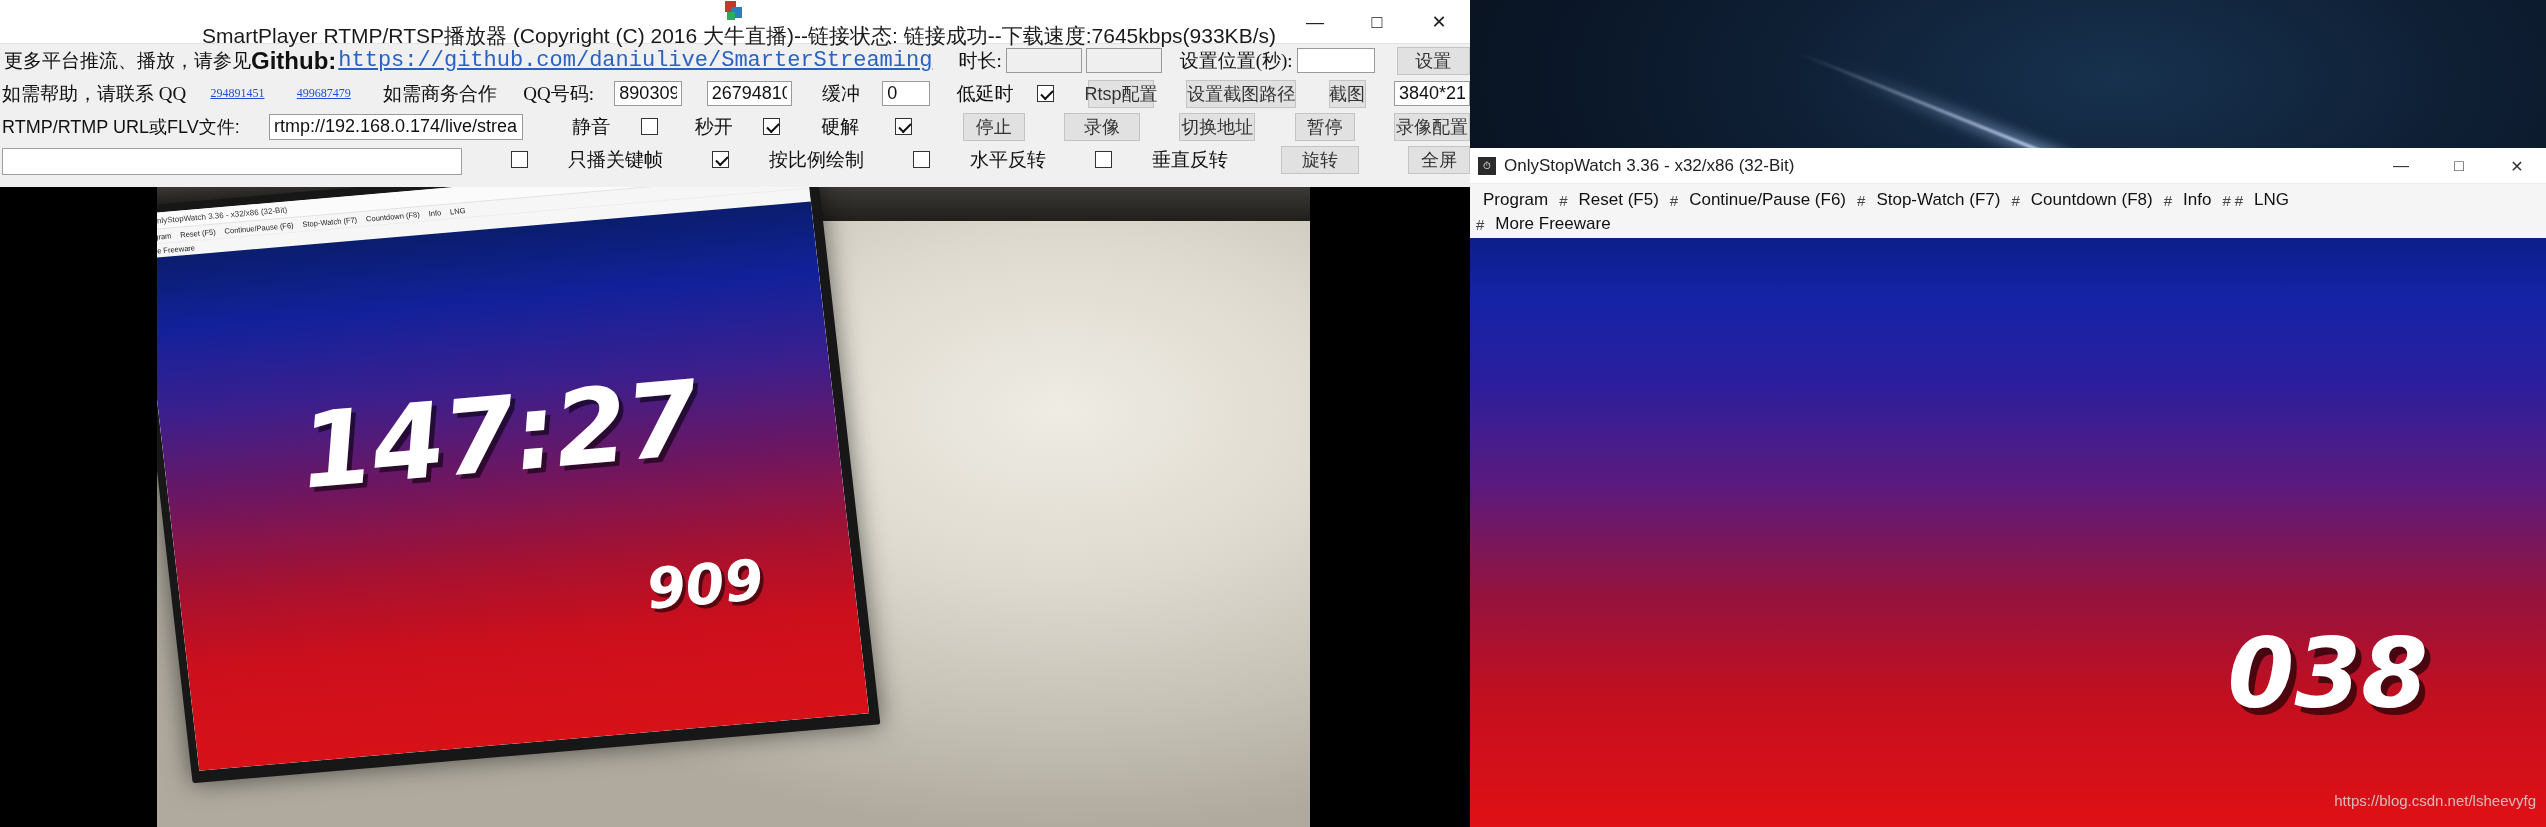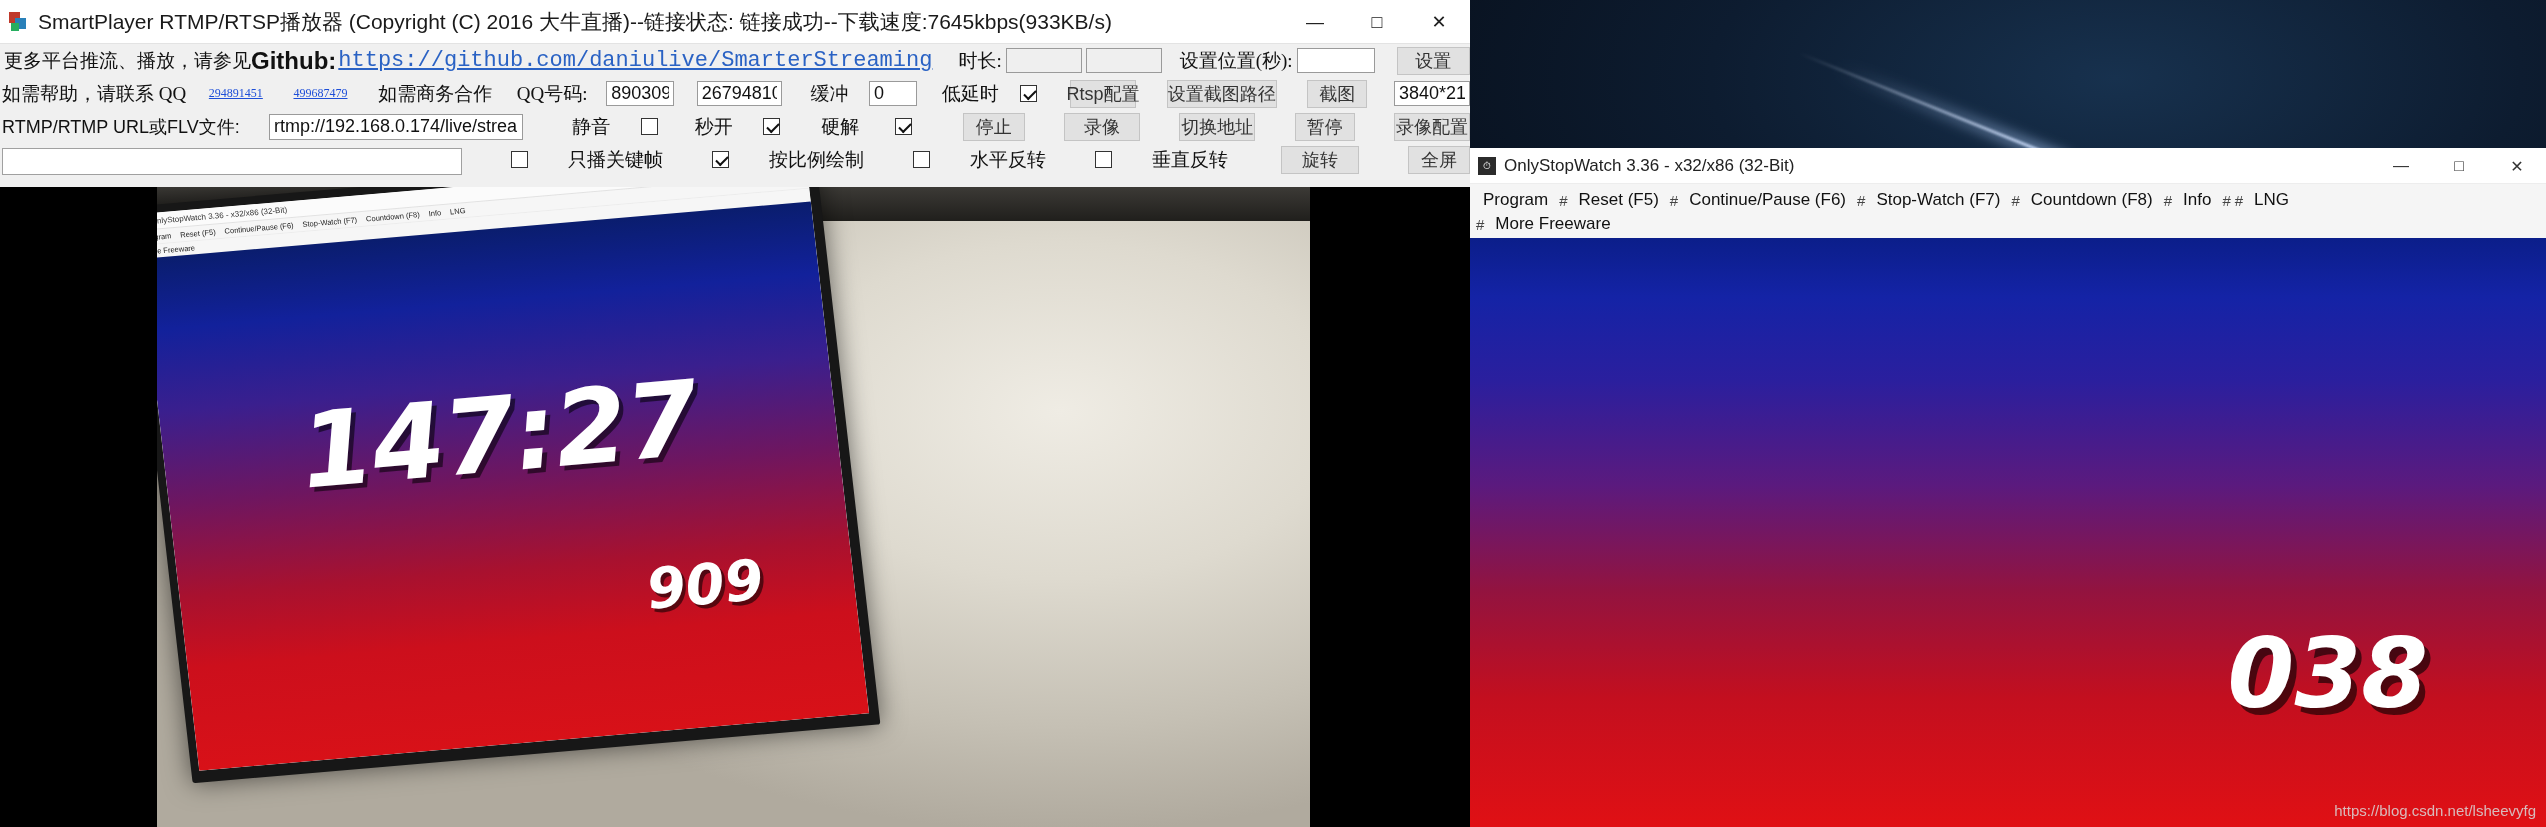--- a/index.html
+++ b/index.html
@@ -14,20 +14,21 @@
 
   
   #smartplayer {
     position: absolute; left:0; top:0; width:1470px; height:827px;
     background:#f0f0f0;
   }
   .titlebar {
     height: 44px; background:#ffffff; border-bottom:1px solid #e3e3e3;
     display:flex; align-items:center; padding-left:8px;
     position:relative;
+    flex-direction:column;
   }
   .app-icon {
     width:22px; height:22px; margin-right:8px; flex:0 0 auto; position:relative;
   }
   .title-text {
     font-size:21px; color:#1a1a1a; white-space:nowrap;
     font-family:"Liberation Sans", sans-serif;
   }
   .win-btns { position:absolute; right:0; top:0; height:44px; display:flex; }
   .win-btn {
@@ -222,21 +223,21 @@
     letter-spacing:-2px; transform:translateY(-50%);
     text-shadow: 8px 9px 0 rgba(0,0,0,.6);
   }
   .osw-ms {
     position:absolute; right:118px; top:380px;
     color:#ffffff; font-size:96px; font-weight:bold; font-style:italic;
     font-family:"DejaVu Sans", sans-serif;
     text-shadow: 6px 7px 0 rgba(0,0,0,.6);
   }
   .watermark {
-    position:absolute; right:10px; bottom:8px; font-size:15px;
+    position:absolute; right:10px; bottom:18px; font-size:15px;
     color:#d8d8d8; font-family:"Liberation Sans", sans-serif;
     opacity:.85;
   }
 </style>
 </head>
 <body>
 
 <div id="smartplayer">
 
   <div class="titlebar">
@@ -276,21 +277,21 @@
       <span class="lbl" style="margin-left:14px">如需商务合作</span>
       <span class="lbl" style="margin-left:8px">QQ号码:</span>
       <input class="tinput white" style="width: 68px; margin-left: 2px;" value="89030985">
       <input class="tinput white" style="width: 85px; margin-left: 6px;" value="2679481035">
       <span class="lbl" style="margin-left:12px">缓冲</span>
       <input class="tinput white" style="width: 48px; margin-left: 4px;" value="0">
       <span class="lbl" style="margin-left:8px">低延时</span>
       <span class="cb checked" style="margin-left:5px"></span>
       <div class="btn sans" style="width:66px;margin-left:16px">Rtsp配置</div>
       <div class="btn" style="width:110px;margin-left:14px">设置截图路径</div>
-      <div class="btn" style="width:60px;margin-left:14px">截图</div>
+      <div class="btn" style="width:37px;margin-left:14px">截图</div>
       <input class="tinput white" style="width: 76px; margin-left: 10px;" value="3840*2160">
     </div>
 
     <div class="trow">
       <span class="lbl-sans" style="margin-left:2px">RTMP/RTMP URL或FLV文件:</span>
       <input class="tinput white" style="width: 254px; margin-left: 4px; height: 26px;" value="rtmp://192.168.0.174/live/streama">
       <span class="lbl" style="margin-left:24px">静音</span>
       <span class="cb" style="margin-left:5px"></span>
       <span class="lbl" style="margin-left:12px">秒开</span>
       <span class="cb checked" style="margin-left:5px"></span>

